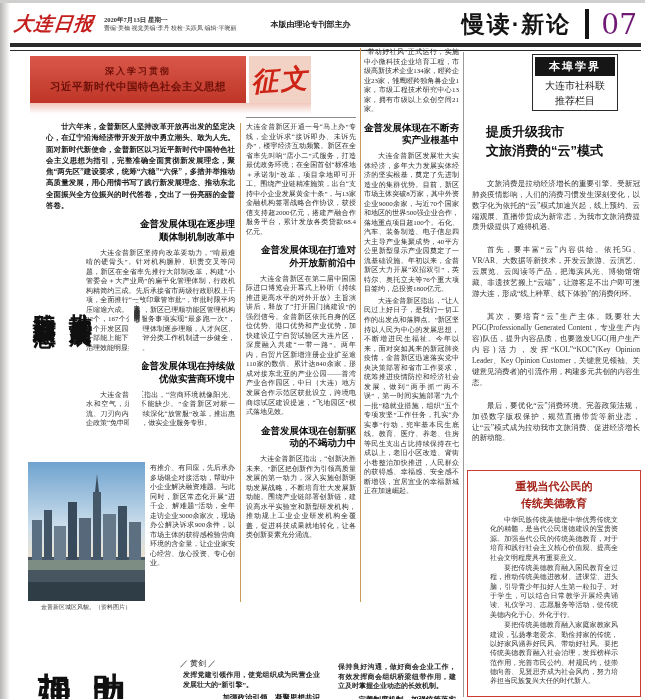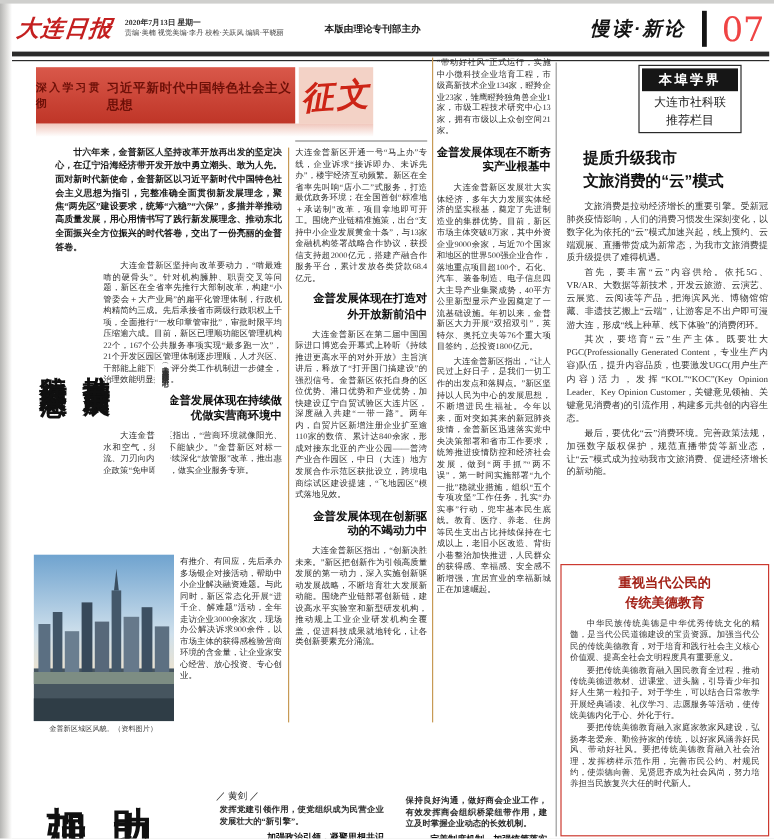--- a/index.html
+++ b/index.html
@@ -11,30 +11,30 @@
 
   
   .masthead{position:absolute;left:14px;top:5px;right:8px;height:38px;display:flex;align-items:center;}
   .logo{font-family:"DejaVu Serif",serif;font-weight:bold;font-style:italic;
         font-size:19px;color:#c41f1f;letter-spacing:1px;transform:skewX(-6deg);white-space:nowrap;}
   .mast-meta{margin-left:10px;line-height:1.5;}
   .mast-meta .m1{font-size:6.5px;font-weight:bold;color:#333;}
   .mast-meta .m2{font-size:6px;color:#444;}
   .organizer{margin-left:34px;font-size:8px;font-weight:bold;color:#222;font-family:"Liberation Sans",sans-serif;}
   .mast-right{margin-left:auto;display:flex;align-items:center;}
-  .section-title{font-family:"Liberation Sans",sans-serif;font-weight:bold;font-size:16px;
-        letter-spacing:2px;color:#141414;font-style:italic;}
+  .section-title{font-family:"Liberation Sans",sans-serif;font-weight:bold;font-size:23px;
+        letter-spacing:2px;color:#141414;}
   .vbar{width:4px;height:30px;background:#141414;margin:0 12px 0 14px;}
-  .page-no{font-family:"DejaVu Serif",serif;font-size:28px;color:#ef4444;}
+  .page-no{font-family:"DejaVu Serif",serif;font-size:28px;color:#701a75;}
   .rule-double{position:absolute;left:4px;right:4px;top:43px;height:3px;
         border-top:4px solid #2b2b2b;border-bottom:1px solid #2b2b2b;}
 
   
   .banner{position:absolute;left:30px;top:56px;width:216px;height:47px;
-        background:linear-gradient(180deg,#d9584a,#bf3527);display:flex;flex-direction:row;
+        background:linear-gradient(180deg,#d9584a,#bf3527);display:flex;flex-direction:column;
         align-items:center;justify-content:center;}
   .banner .b1{font-size:9px;font-weight:bold;color:#6d1008;letter-spacing:2px;}
   .banner .b2{font-size:10.5px;font-weight:bold;color:#6d1008;letter-spacing:.5px;margin-top:2px;}
   .badge{position:absolute;left:249px;top:56px;width:62px;height:47px;background:#f3d2c6;
         display:flex;align-items:center;justify-content:center;}
   .badge span{font-family:"DejaVu Serif",serif;font-style:italic;font-weight:bold;
         font-size:27px;color:#cd2416;transform:rotate(-4deg);letter-spacing:2px;}
   .banner-shadow{position:absolute;left:30px;top:103px;width:281px;height:11px;
         background:linear-gradient(180deg,rgba(226,142,120,.5),rgba(226,142,120,0));}
 
@@ -69,23 +69,23 @@
 
   
   .sidebar{position:absolute;left:470px;top:52px;width:172px;height:617px;overflow:hidden;}
   .headbox{width:80px;margin:2px auto 0 62px;border:1px solid #2a2a2a;text-align:center;padding:2px;}
   .headbox .bt{background:#161616;color:#fff;font-family:"Liberation Sans",sans-serif;
         font-weight:bold;font-size:11px;letter-spacing:2px;padding:2px 0;}
   .headbox .bs{font-size:10px;color:#222;line-height:1.5;margin-top:2px;}
   .a1-title{font-family:"Liberation Sans",sans-serif;font-weight:bold;font-size:13px;
         line-height:1.45;white-space:pre-line;color:#111;margin:12px 0 6px 16px;}
   .a1-body{margin:2px 2px 0 2px;height:312px;overflow:hidden;}
-  .s-para{font-size:7.5px;line-height:1.46;color:#333;text-align:justify;text-indent:2em;margin:0 0 1px;}
+  .s-para{font-size:7.5px;line-height:1.46;color:#333;text-align:justify;text-indent:2em;margin:12px 0 1px;}
   .redbox{position:absolute;left:467px;top:470px;width:174px;height:227px;box-sizing:border-box;
-        border:1px solid #cc3a30;background:#fff;padding:5px 7px;overflow:hidden;z-index:3;}
+        border:1px solid #cc3a30;background:#fff;padding:5px 22px;overflow:hidden;z-index:3;}
   .a2-title{font-family:"Liberation Sans",sans-serif;font-weight:bold;font-size:11px;line-height:1.5;
         white-space:pre-line;text-align:center;color:#a32218;margin:2px 0 5px;}
   .r-para{font-size:7px;line-height:1.34;color:#333;text-align:justify;text-indent:2em;margin:0 0 1px;}
 
   
   .b-intro{position:absolute;left:96px;top:606px;width:330px;height:54px;overflow:hidden;
         font-size:7px;line-height:1.55;color:#333;text-align:justify;}
   .b-chars{position:absolute;left:24px;top:645px;height:120px;writing-mode:vertical-rl;}
   .b-chars .h-line{font-family:"Liberation Sans",sans-serif;font-size:34px;font-weight:bold;
         color:#101010;margin-left:8px;letter-spacing:4px;}
@@ -157,20 +157,22 @@
       <rect x="90" y="44" width="9" height="54" fill="#3d5062"></rect>
       <rect x="101" y="60" width="12" height="38" fill="#5d7082"></rect>
       <polygon points="69,12 71,30 67,30" fill="#3a4e60"></polygon>
       <rect y="98" width="117" height="10" fill="#7d8d83"></rect>
       <rect y="120" width="117" height="19" fill="#2f3d46"></rect>
     </svg>
   </div>
   <div class="caption">金普新区城区风貌。（资料图片）</div>
 
   <div id="col2a" class="col">
+      <div class="sec-h">金普发展体现在逐步理
+顺体制机制改革中</div>
       <div class="para">大连金普新区坚持向改革要动力，“啃最难啃的硬骨头”。针对机构臃肿、职责交叉等问题，新区在全省率先推行大部制改革，构建“小管委会＋大产业局”的扁平化管理体制，行政机构精简约三成。先后承接省市两级行政职权上千项，全面推行“一枚印章管审批”，审批时限平均压缩逾六成。目前，新区已理顺功能区管理机构22个，167个公共服务事项实现“最多跑一次”，21个开发区园区管理体制逐步理顺，人才兴区、干部能上能下的考评分类工作机制进一步健全，治理效能明显提升。</div>
       <div class="sec-h">金普发展体现在持续做
 优做实营商环境中</div>
       <div class="para">大连金普新区指出，“营商环境就像阳光、水和空气，须臾不能缺少。”金普新区对标一流、刀刃向内，持续深化“放管服”改革，推出惠企政策“免申即享”，做实企业服务专班。</div>
     </div>
   <div id="col2b" class="col">
       <div class="para noindent">有推介、有回应，先后承办多场银企对接活动，帮助中小企业解决融资难题。与此同时，新区常态化开展“进千企、解难题”活动，全年走访企业3000余家次，现场办公解决诉求900余件，以市场主体的获得感检验营商环境的含金量，让企业家安心经营、放心投资、专心创业。</div>
     </div>
   <div id="col3" class="col">
       <div class="para noindent">大连金普新区开通一号“马上办”专线，企业诉求“接诉即办、未诉先办”，楼宇经济互动频繁。新区在全省率先叫响“店小二”式服务，打造最优政务环境；在全国首创“标准地＋承诺制”改革，项目拿地即可开工。围绕产业链精准施策，出台“支持中小企业发展黄金十条”，与13家金融机构签署战略合作协议，获授信支持超2000亿元，搭建产融合作服务平台，累计发放各类贷款68.4亿元。</div>

